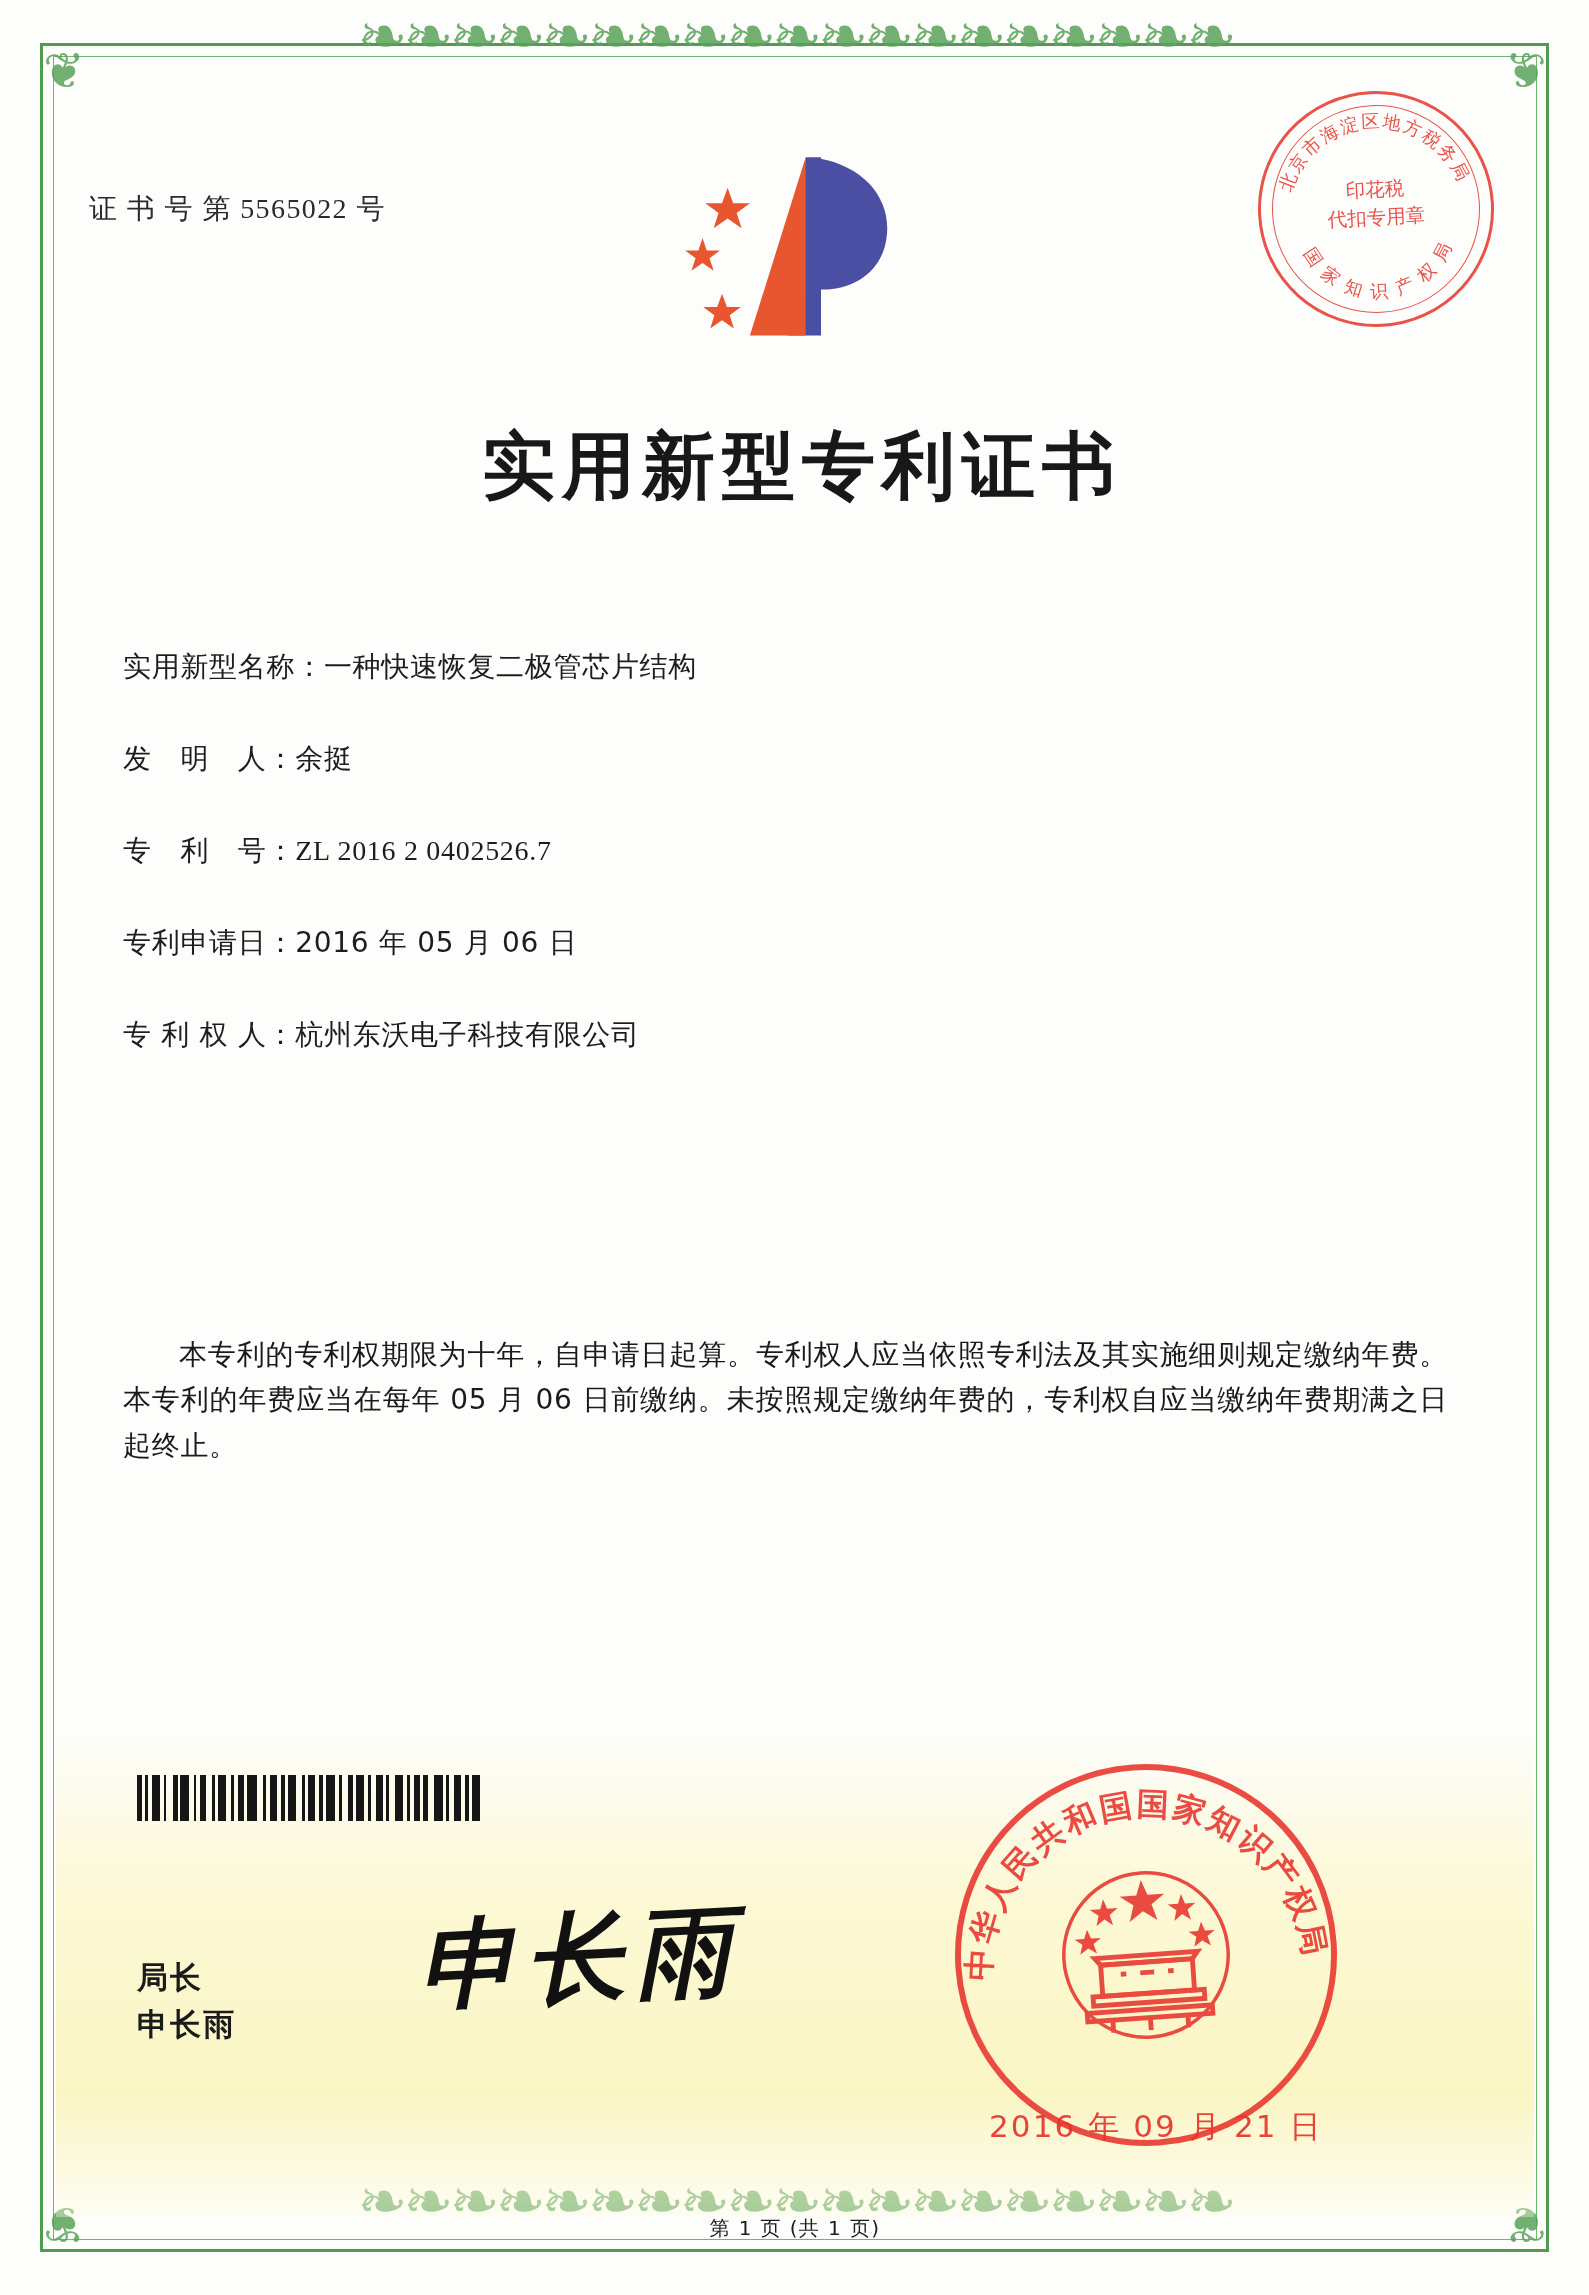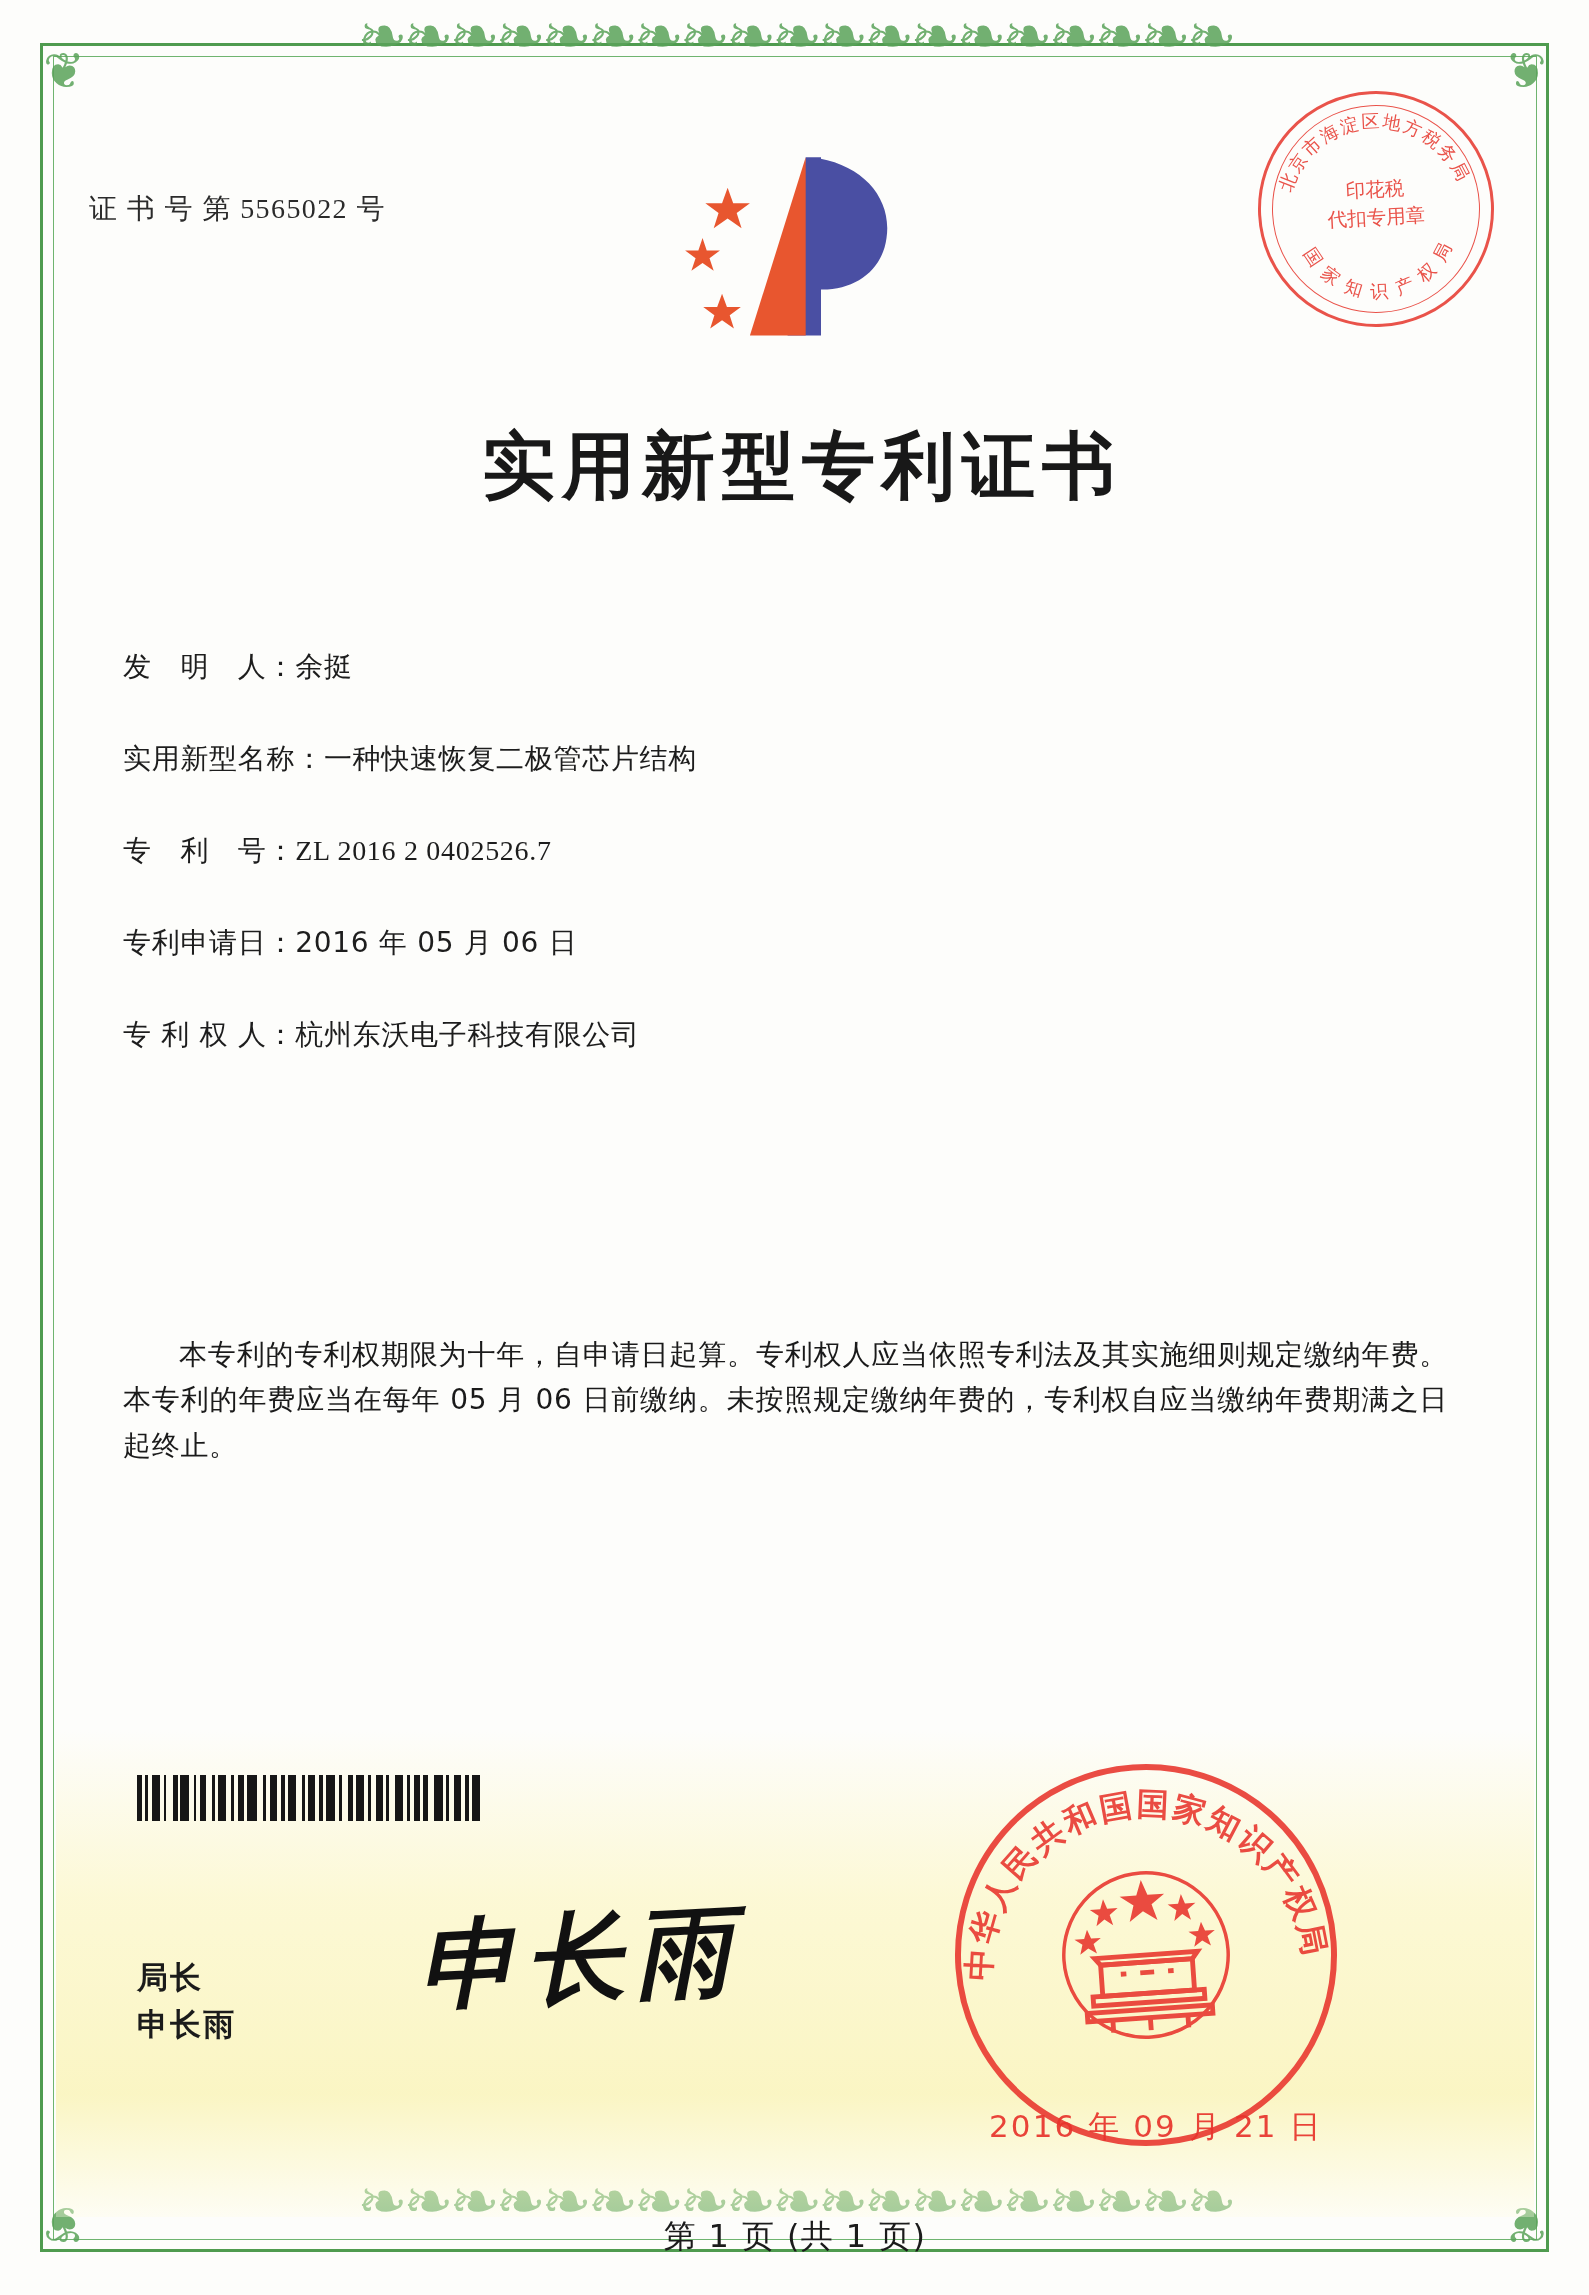--- a/index.html
+++ b/index.html
@@ -237,21 +237,21 @@
     white-space: nowrap;
     opacity: .92;
   }
 
   
   .footer {
     position: absolute;
     left: 0; right: 0;
     top: 2215px;
     text-align: center;
-    font-size: 32px;
+    font-size: 20px;
     color: #1b1b1b;
     font-family: "DejaVu Sans", "Liberation Sans", sans-serif;
     letter-spacing: 1.4px;
   }
 </style>
 </head>
 <body>
 
 <div class="page">
 
@@ -296,24 +296,24 @@
     <div class="tax-center">
       <div>印花税</div>
       <div>代扣专用章</div>
     </div>
   </div>
 
   <div class="title">实用新型专利证书</div>
 
   <div class="fields">
     <div class="field">
+      <span class="lbl">实用新型名称：</span><span class="val">一种快速恢复二极管芯片结构</span>
+    </div>
+    <div class="field">
       <span class="lbl">发　明　人：</span><span class="val">余挺</span>
-    </div>
-    <div class="field">
-      <span class="lbl">实用新型名称：</span><span class="val">一种快速恢复二极管芯片结构</span>
     </div>
     <div class="field">
       <span class="lbl">专　利　号：</span><span class="val mono">ZL 2016 2 0402526.7</span>
     </div>
     <div class="field">
       <span class="lbl">专利申请日：</span><span class="val">2016 年 05 月 06 日</span>
     </div>
     <div class="field">
       <span class="lbl">专 利 权 人：</span><span class="val">杭州东沃电子科技有限公司</span>
     </div>

